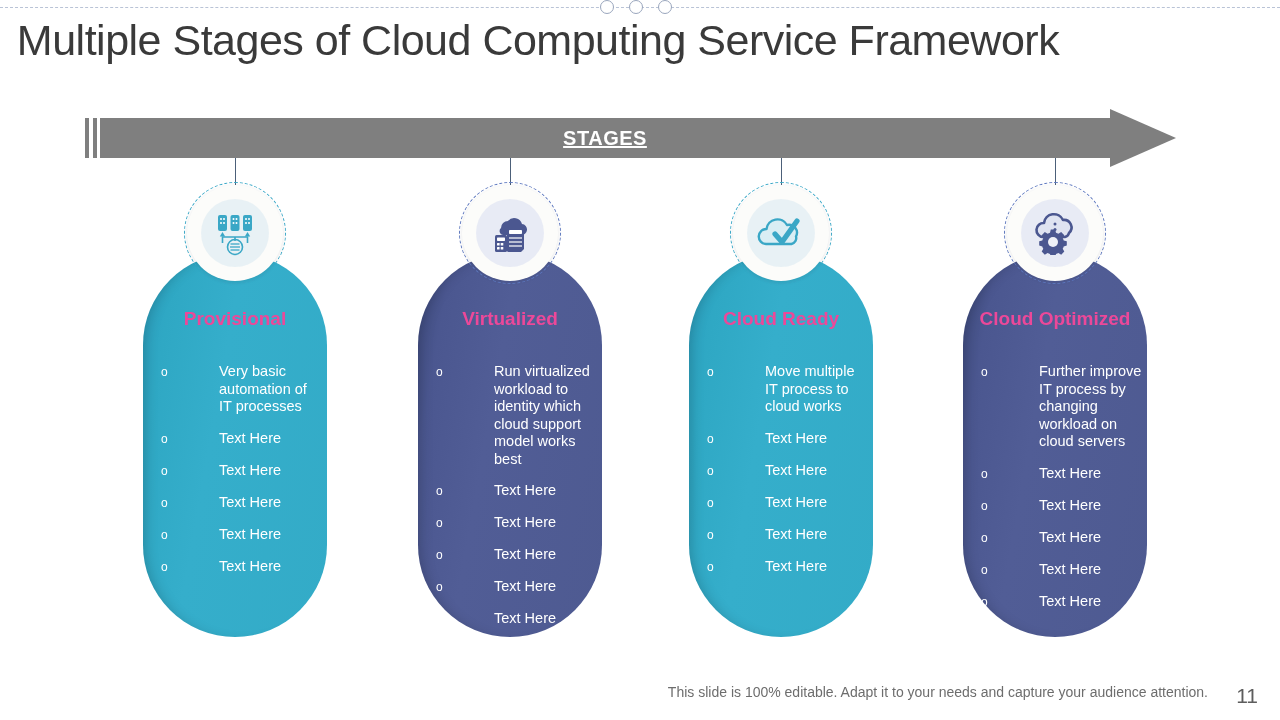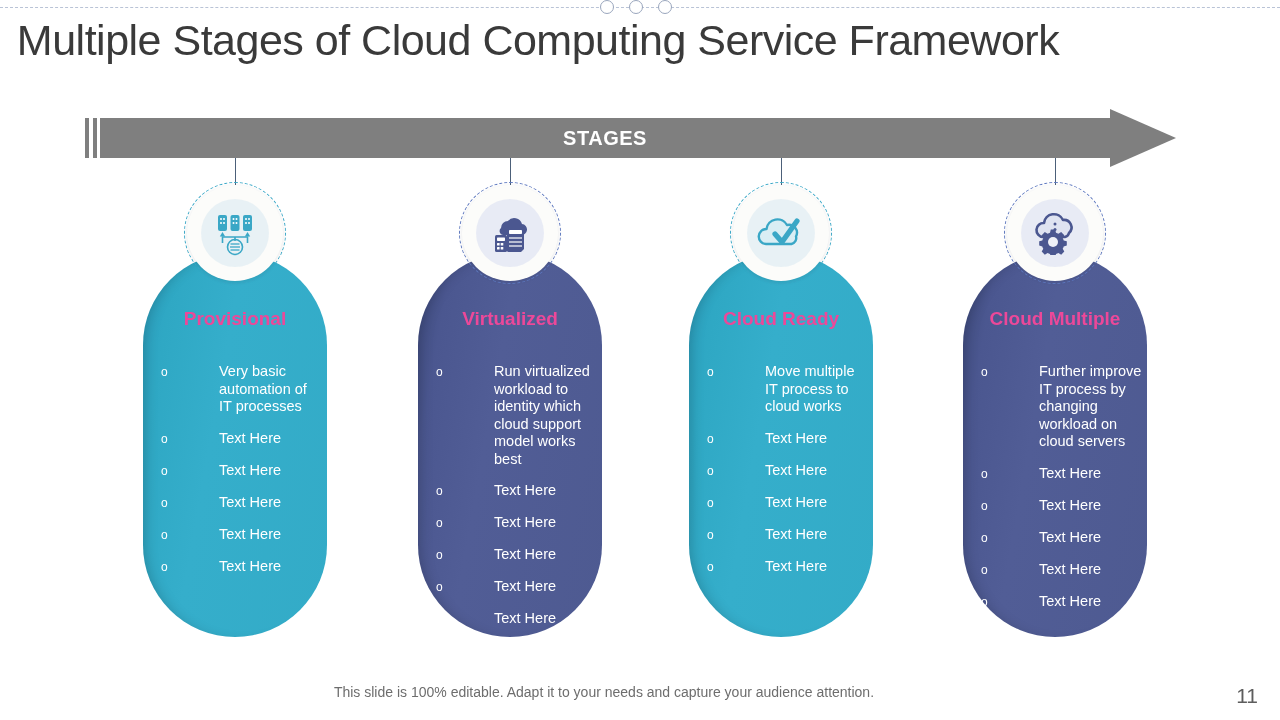--- a/index.html
+++ b/index.html
@@ -96,20 +96,21 @@
     left: 16px;
     top: 0;
     width: 1010px;
     height: 40px;
     line-height: 40px;
     text-align: center;
     color: #ffffff;
     font-size: 20px;
     font-weight: bold;
     letter-spacing: 0.5px;
+    text-decoration: underline;
   }
 
   
   .stage-col {
     position: absolute;
     top: 185px;
     width: 192px;
   }
   .connector {
     position: absolute;
@@ -216,21 +217,21 @@
 
   
   svg { display: block; }
 
   
   .footer-note {
     position: absolute;
     top: 684px;
     left: 0;
     width: 1208px;
-    text-align: center;
+    text-align: right;
     font-size: 14px;
     color: #6d6d6d;
   }
   .page-num {
     position: absolute;
     right: 22px;
     bottom: 12px;
     font-size: 21px;
     color: #5d5d5d;
   }
@@ -459,21 +460,21 @@
             <path d="M-2.2,-12.4 h4.4 l0.8,3.1 a9.6,9.6 0 0 1 2.4,1 l2.8,-1.6 l3.1,3.1 l-1.6,2.8 a9.6,9.6 0 0 1 1,2.4
                      l3.1,0.8 v4.4 l-3.1,0.8 a9.6,9.6 0 0 1 -1,2.4 l1.6,2.8 l-3.1,3.1 l-2.8,-1.6 a9.6,9.6 0 0 1 -2.4,1
                      l-0.8,3.1 h-4.4 l-0.8,-3.1 a9.6,9.6 0 0 1 -2.4,-1 l-2.8,1.6 l-3.1,-3.1 l1.6,-2.8 a9.6,9.6 0 0 1 -1,-2.4
                      l-3.1,-0.8 v-4.4 l3.1,-0.8 a9.6,9.6 0 0 1 1,-2.4 l-1.6,-2.8 l3.1,-3.1 l2.8,1.6 a9.6,9.6 0 0 1 2.4,-1 Z"></path>
           </g>
           <circle cx="22" cy="31" r="5" fill="#eef0f7"></circle>
         </svg>
       </span>
     </div>
   </div>
-  <div class="stage-head">Cloud Multiple</div>
+  <div class="stage-head">Cloud Optimized</div>
   <div class="bullets">
     <div class="bullet">
       <span class="bullet-mark">o</span>
       <span class="bullet-text">Further improve IT process by changing workload on cloud servers</span>
     </div>
     <div class="bullet">
       <span class="bullet-mark">o</span>
       <span class="bullet-text">Text Here</span>
     </div>
     <div class="bullet">

